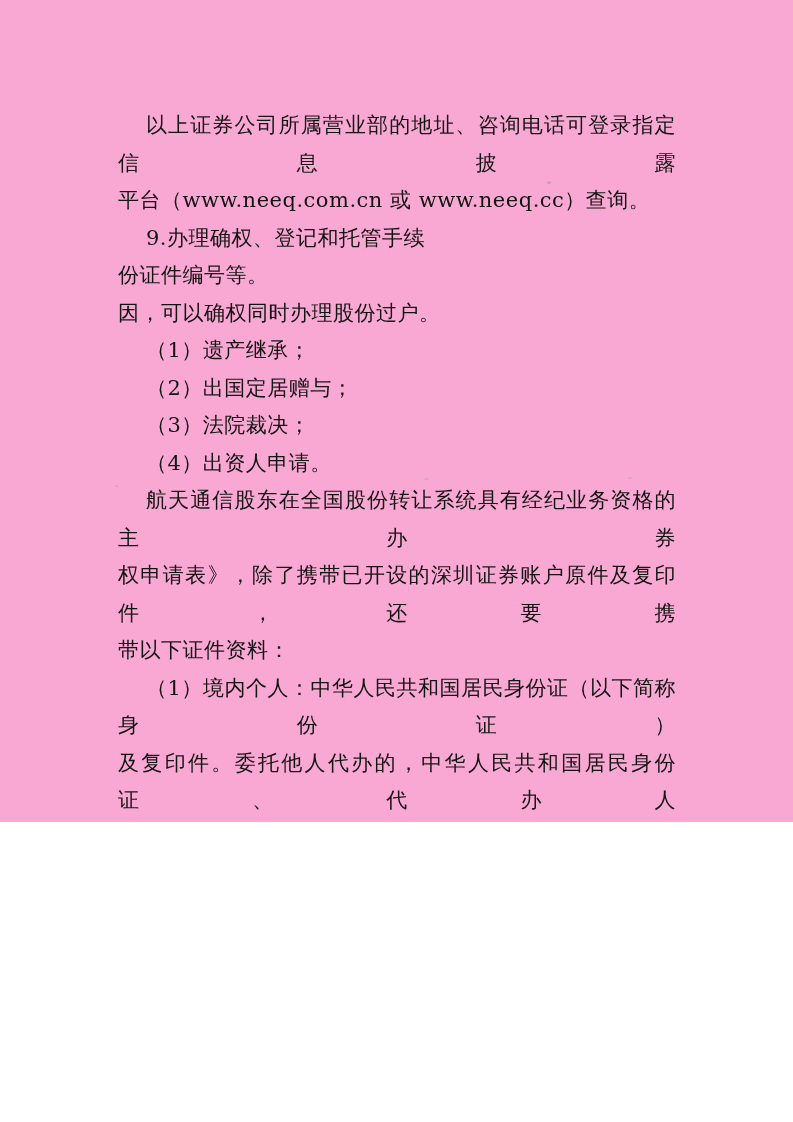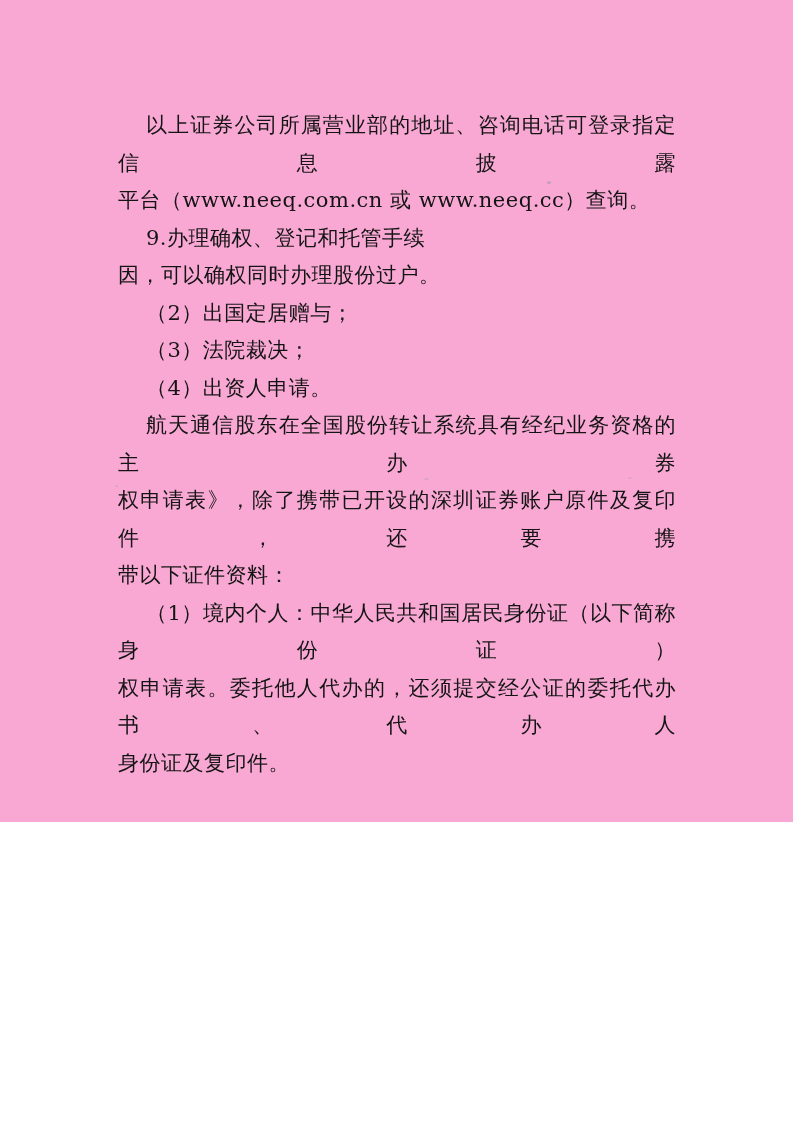--- a/index.html
+++ b/index.html
@@ -59,29 +59,31 @@
   .speck.s4 { left: 628px; top: 477px; width: 4px; height: 2px; opacity: 0.3; }
 </style>
 </head>
 <body>
 
 <div class="page">
   <div class="content" id="lines-container">
       <div class="line indent fill">以上证券公司所属营业部的地址、咨询电话可登录指定信息披露</div>
       <div class="line">平台（www.neeq.com.cn 或 www.neeq.cc）查询。</div>
       <div class="line indent">9.办理确权、登记和托管手续</div>
+      <div class="line">份证件编号等。</div>
       <div class="line">因，可以确权同时办理股份过户。</div>
+      <div class="line indent">（1）遗产继承；</div>
       <div class="line indent">（2）出国定居赠与；</div>
       <div class="line indent">（3）法院裁决；</div>
       <div class="line indent">（4）出资人申请。</div>
       <div class="line indent fill">航天通信股东在全国股份转让系统具有经纪业务资格的主办券</div>
       <div class="line fill">权申请表》，除了携带已开设的深圳证券账户原件及复印件，还要携</div>
       <div class="line">带以下证件资料：</div>
       <div class="line indent fill">（1）境内个人：中华人民共和国居民身份证（以下简称身份证）</div>
-      <div class="line fill">权申请表。委托他人代办的，还须提交经公证的委托代办书、代办人</div>
+      <div class="line fill">及复印件。委托他人代办的，中华人民共和国居民身份证、代办人</div>
       <div class="line">身份证及复印件。</div>
     </div>
   <div class="page-number">4</div>
   <div class="speck s1"></div>
   <div class="speck s2"></div>
   <div class="speck s3"></div>
   <div class="speck s4"></div>
 </div>
 
 </body></html>

